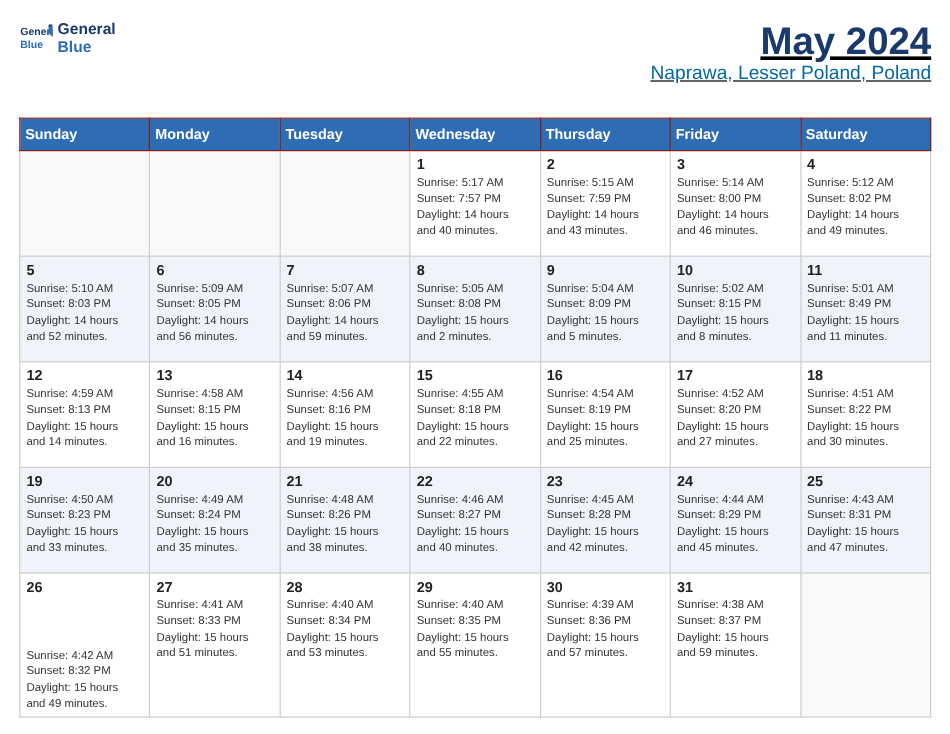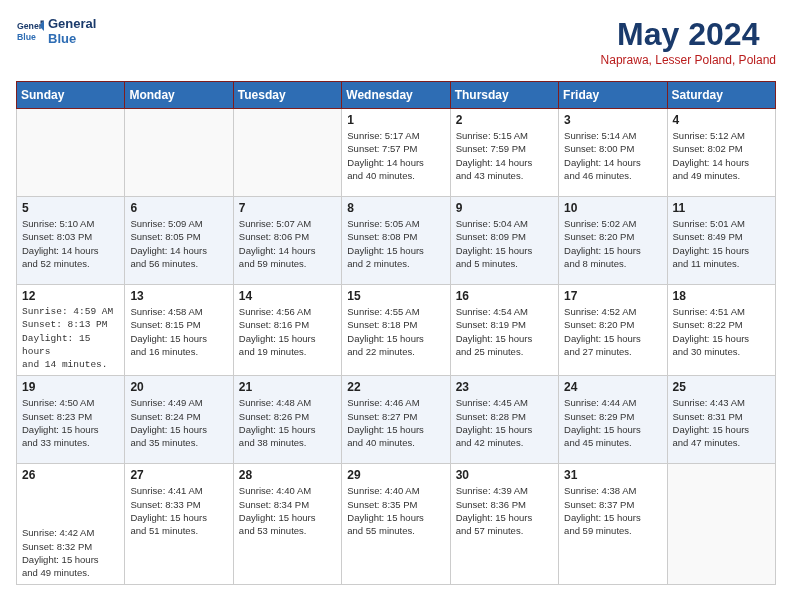--- a/index.html
+++ b/index.html
@@ -14,31 +14,32 @@
       display: flex;
       align-items: center;
       margin-bottom: 4px;
     }
     .logo-icon {
       width: 28px;
       height: 28px;
       margin-right: 4px;
     }
     .title-section {
-      text-align: center;
-      margin-bottom: 6px;
+      text-align: right;
+      margin-bottom: 19px;
+      text-decoration: underline;
     }
     .main-title {
       font-size: 32px;
       font-weight: bold;
       color: #1a3a6b;
     }
     .subtitle {
-      font-size: 12px;
-      color: #b91c1c;
+      font-size: 16px;
+      color: #0369a1;
     }
     .top-row {
       display: flex;
       justify-content: space-between;
       align-items: flex-start;
       margin-bottom: 8px;
     }
     table {
       width: 100%;
       border-collapse: collapse;
@@ -183,36 +184,36 @@
         <td>
           <span class="day-number">9</span>
           <div class="day-info" style="white-space: pre-line;">Sunrise: 5:04 AM
 Sunset: 8:09 PM
 Daylight: 15 hours
 and 5 minutes.</div>
         </td>
         <td>
           <span class="day-number">10</span>
           <div class="day-info" style="white-space: pre-line;">Sunrise: 5:02 AM
-Sunset: 8:20 PM
+Sunset: 8:15 PM
 Daylight: 15 hours
 and 8 minutes.</div>
         </td>
         <td>
           <span class="day-number">11</span>
           <div class="day-info" style="white-space: pre-line;">Sunrise: 5:01 AM
 Sunset: 8:49 PM
 Daylight: 15 hours
 and 11 minutes.</div>
         </td>
       </tr>
       <tr>
         <td>
           <span class="day-number">12</span>
-          <div class="day-info" style="white-space: pre-line; font-family: Liberation Mono, monospace;">Sunrise: 4:59 AM
+          <div class="day-info" style="white-space: pre-line;">Sunrise: 4:59 AM
 Sunset: 8:13 PM
 Daylight: 15 hours
 and 14 minutes.</div>
         </td>
         <td>
           <span class="day-number">13</span>
           <div class="day-info" style="white-space: pre-line;">Sunrise: 4:58 AM
 Sunset: 8:15 PM
 Daylight: 15 hours
 and 16 minutes.</div>

